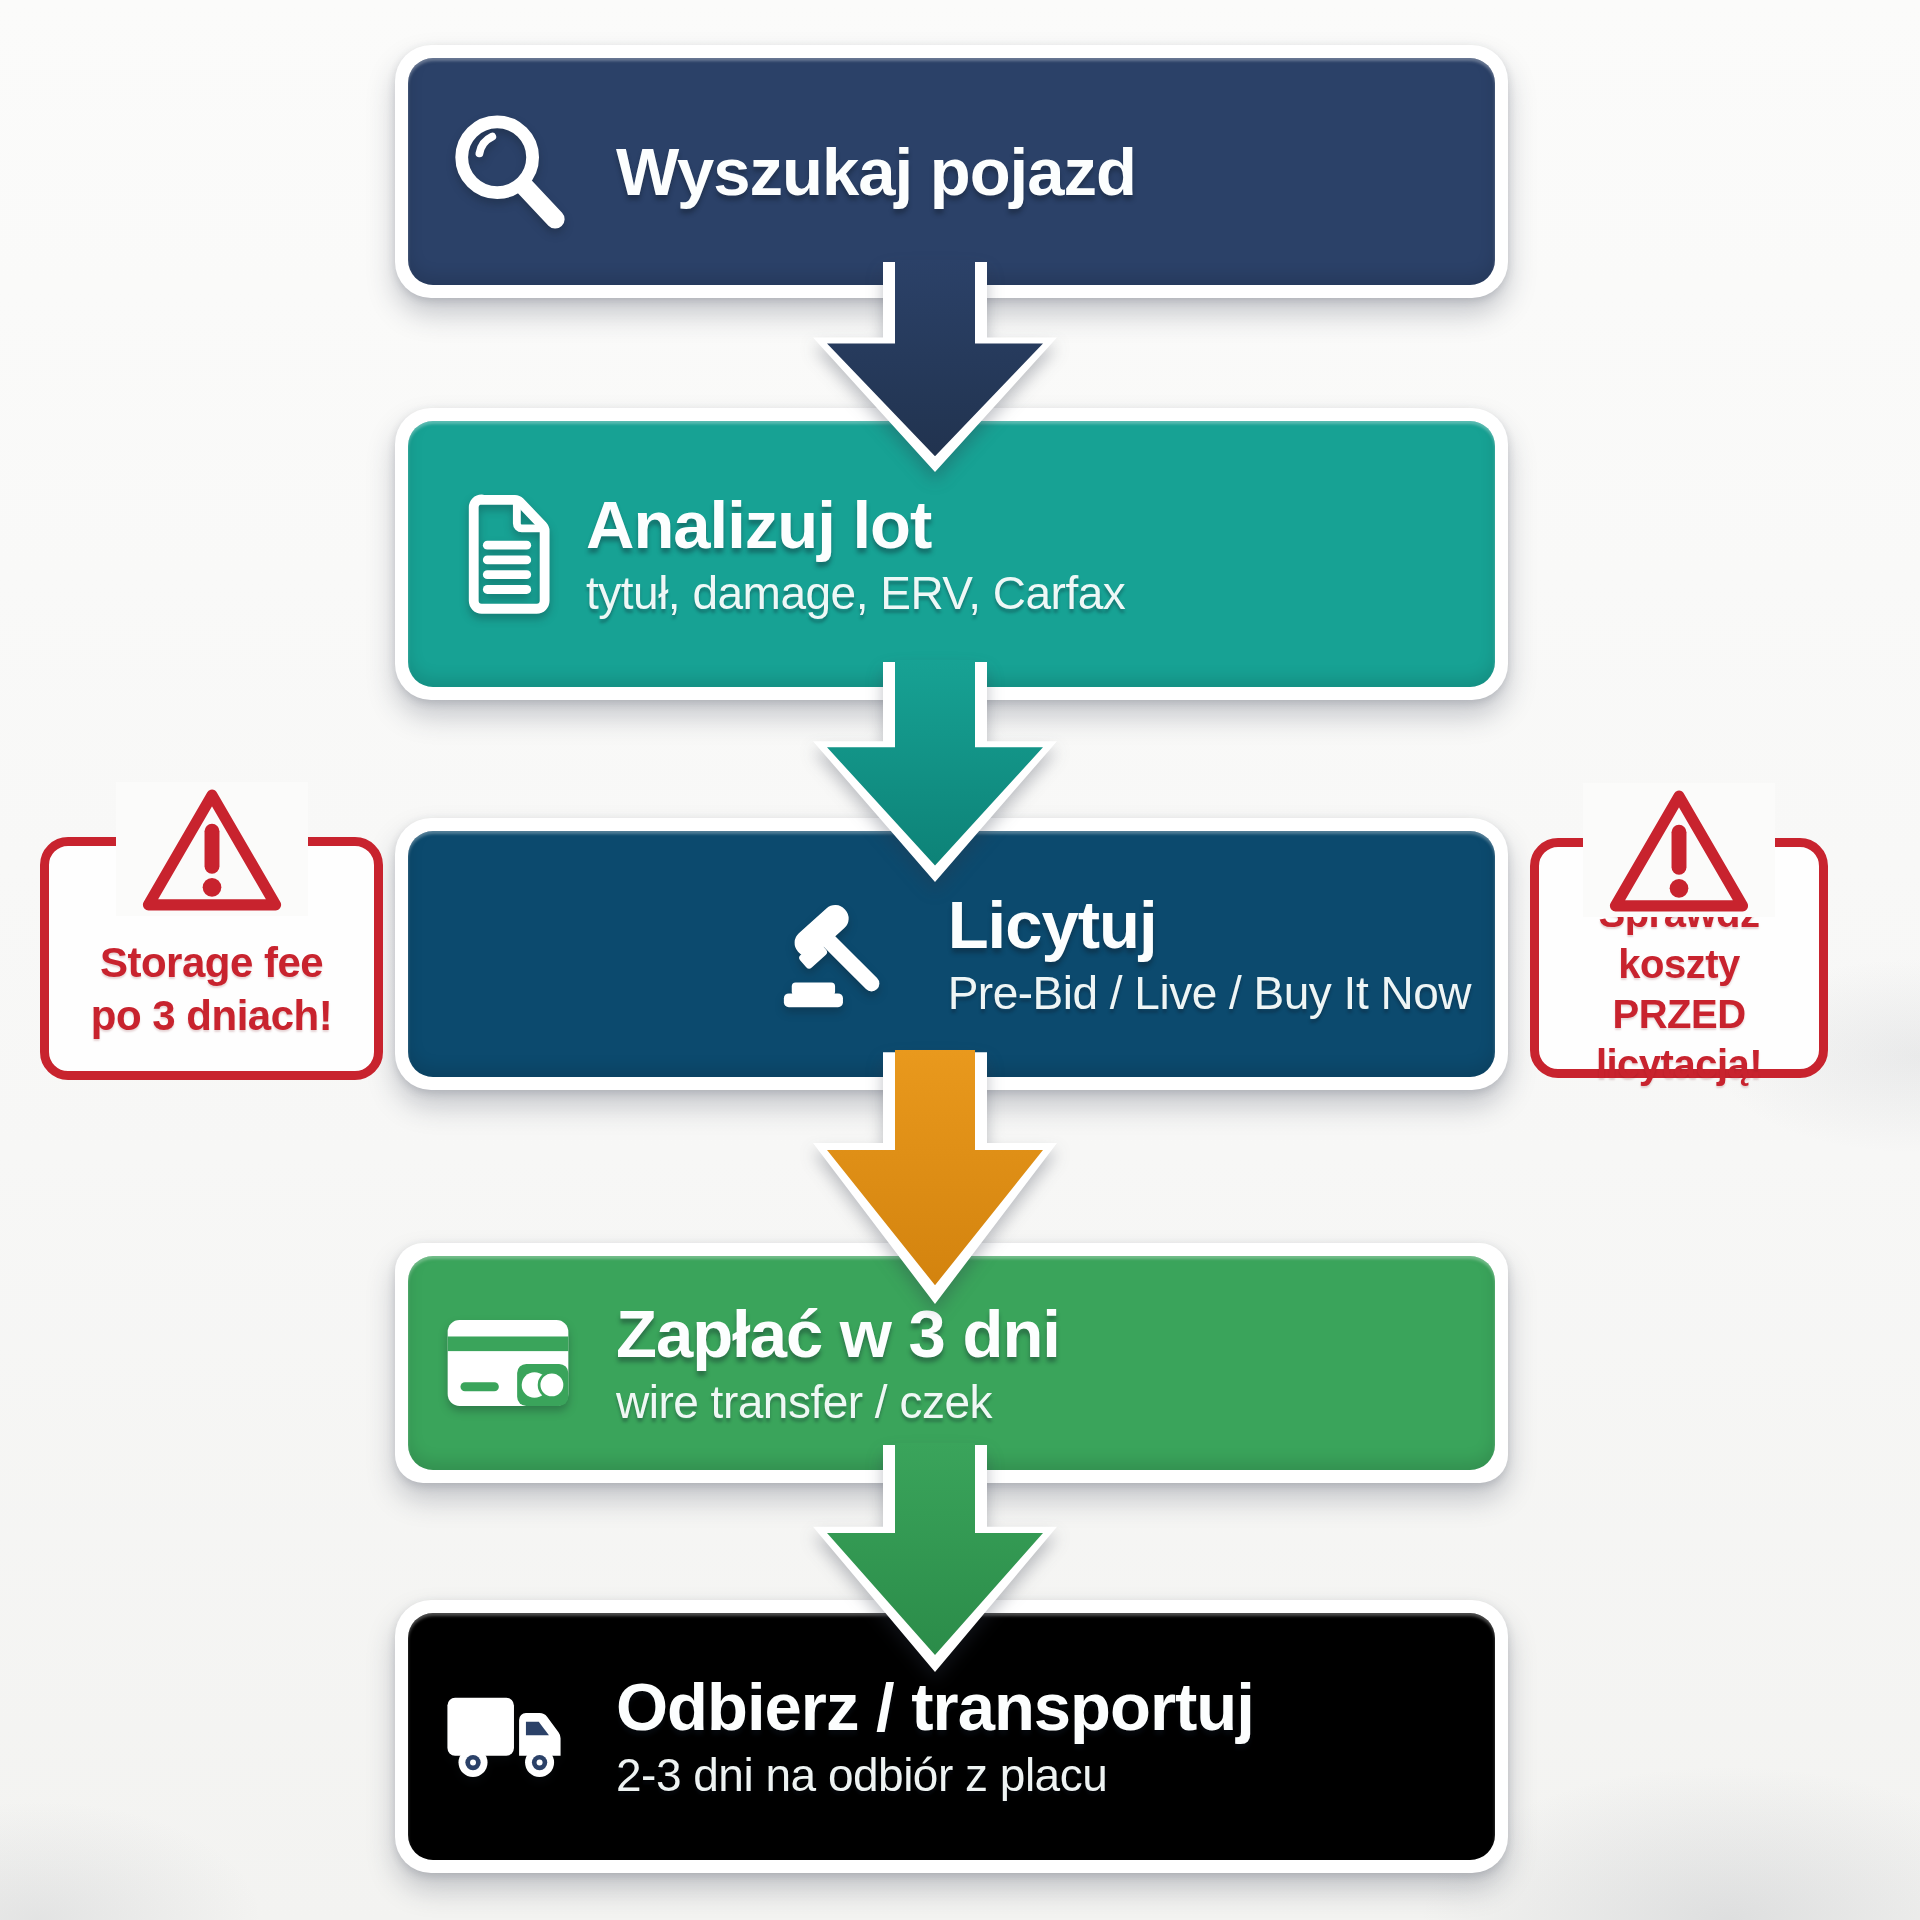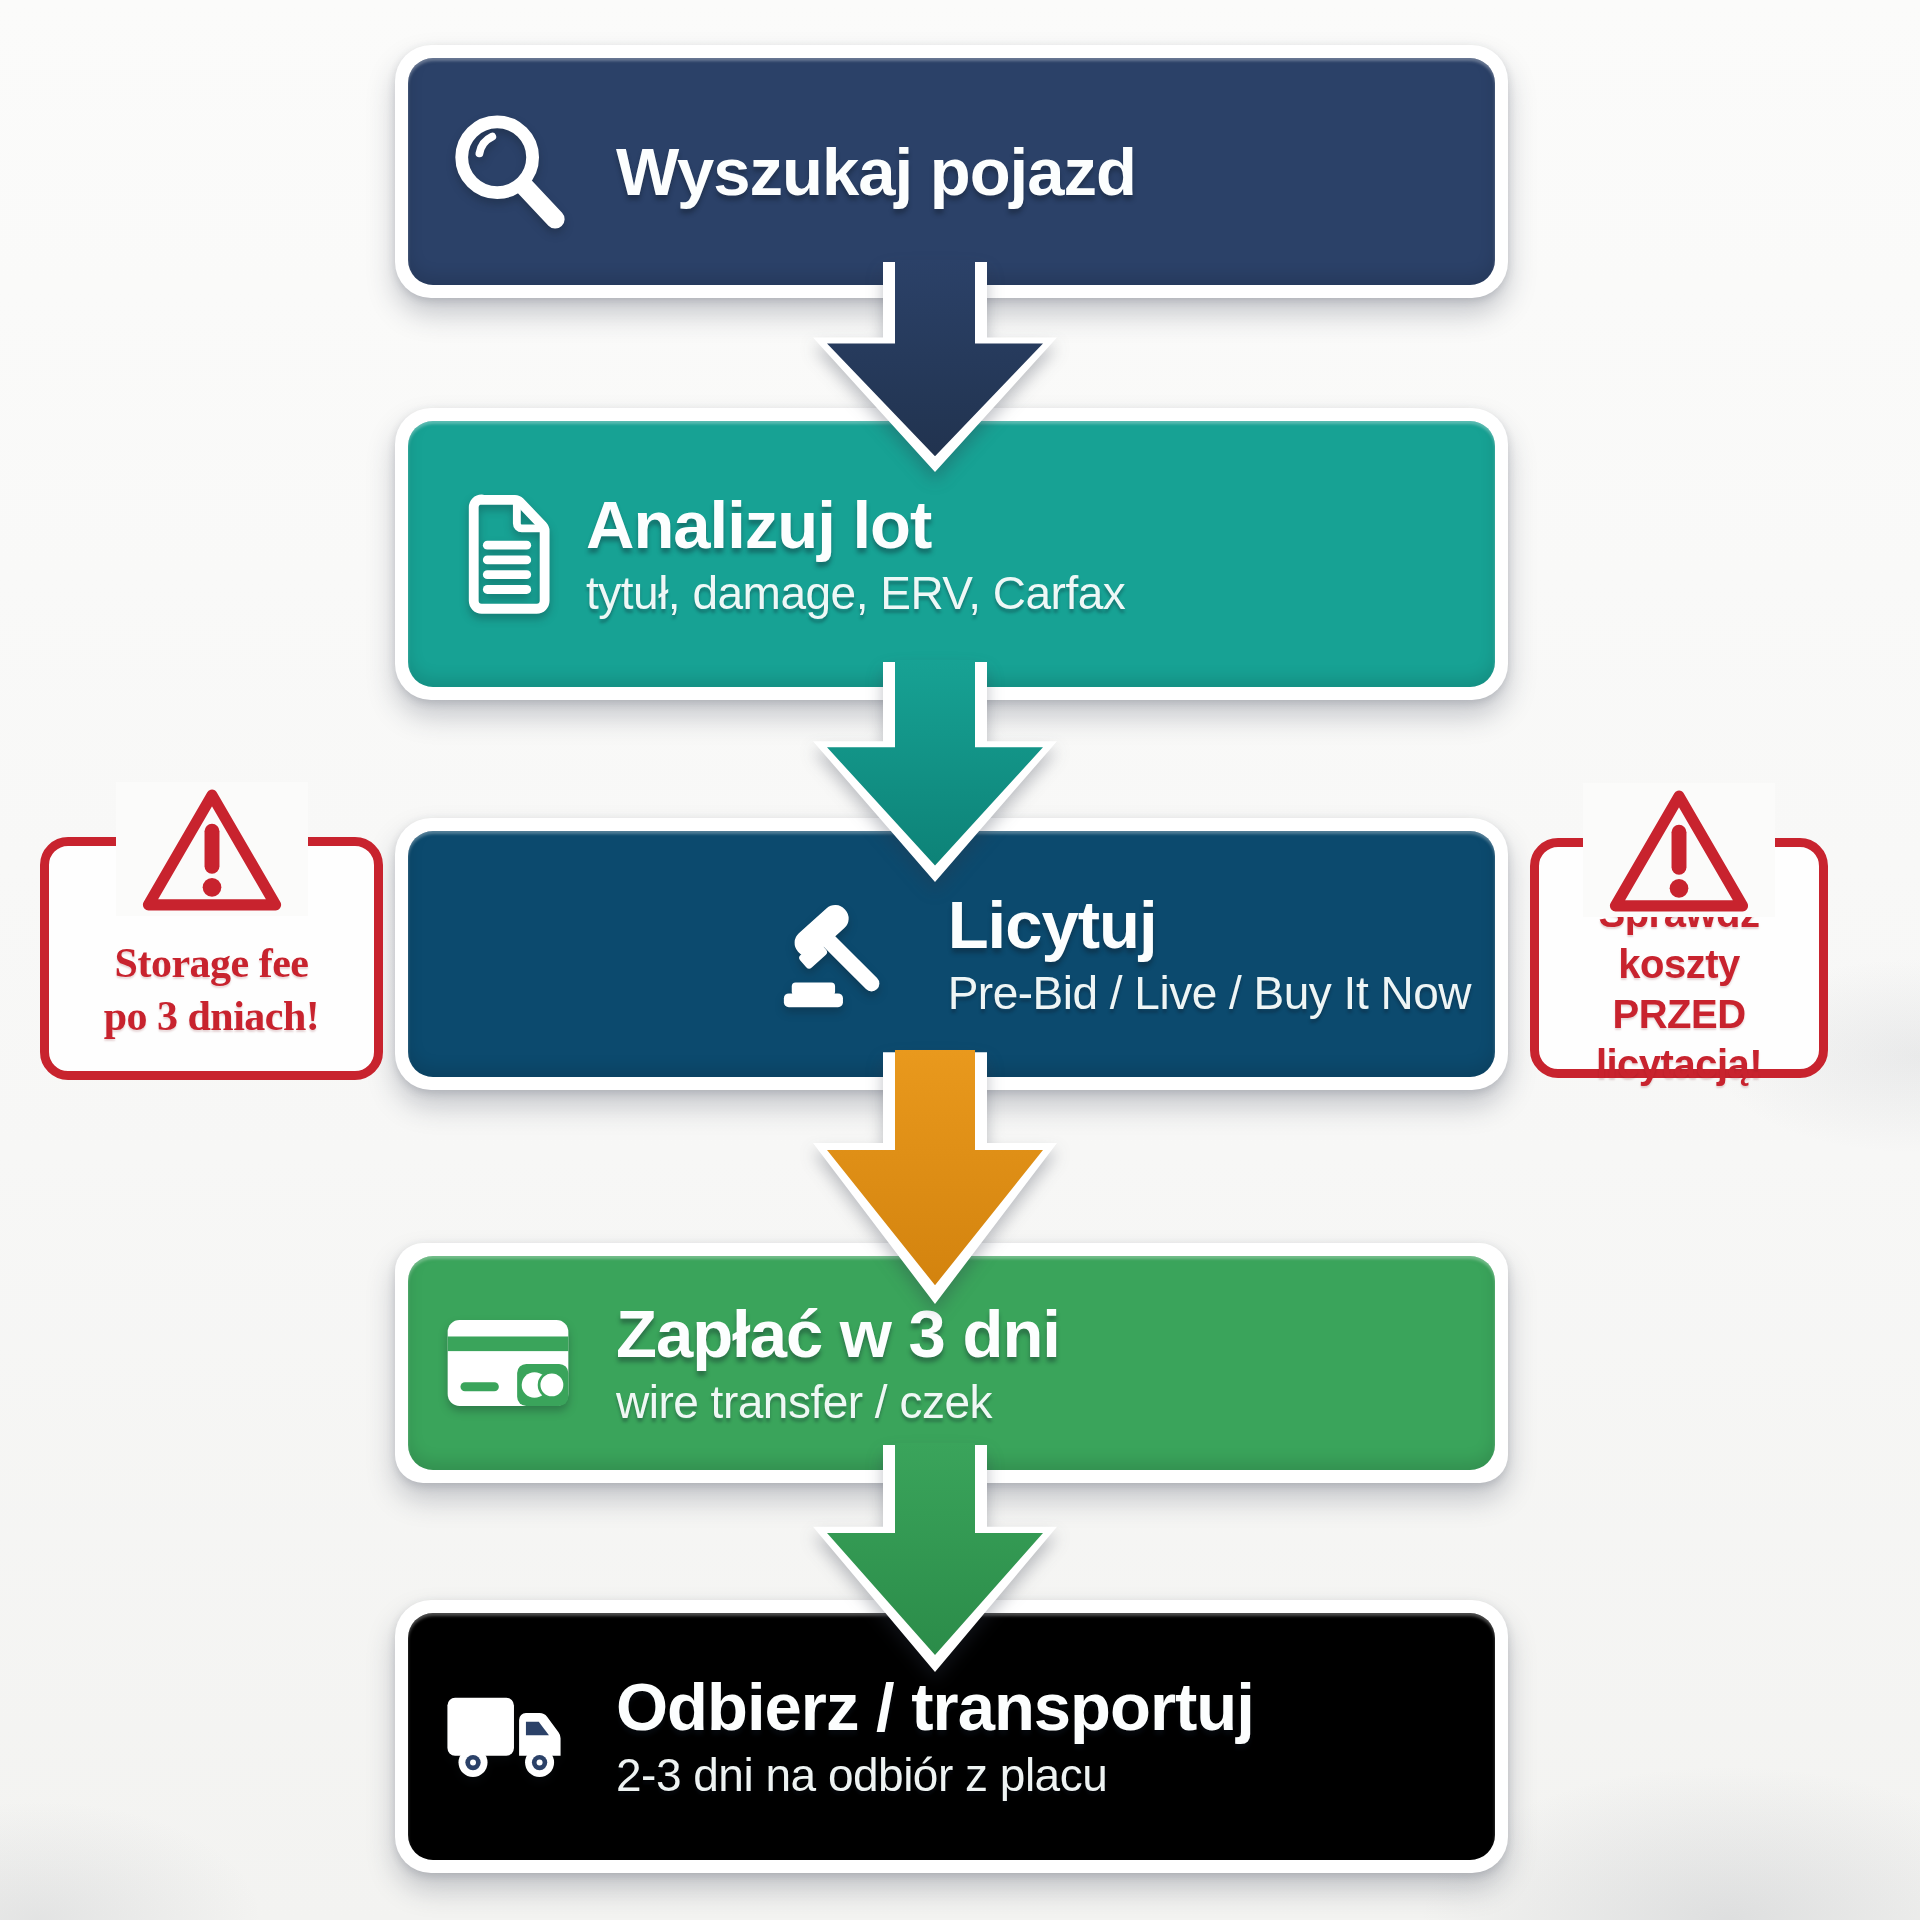--- a/index.html
+++ b/index.html
@@ -200,21 +200,21 @@
           <circle cx="112" cy="92" r="3.5" fill="#ffffff"></circle>
         </svg>
       </div>
       <div class="step-text">
         <div class="step-title">Odbierz / transportuj</div>
         <div class="step-subtitle">2-3 dni na odbiór z placu</div>
       </div>
     </div>
   </div>
 
-  <div class="warn warn-left" style="left: 40px; top: 837px; width: 343px; height: 243px; color: rgb(200, 35, 46); font-family: Liberation Serif, serif;">
+  <div class="warn warn-left" style="left: 40px; top: 837px; width: 343px; height: 243px; color: rgb(200, 35, 46);">
     <div class="warn-tri">
       <svg viewBox="0 0 120 106">
         <path d="M60 9 L111 97 L9 97 Z" fill="none" stroke="currentColor" stroke-width="9" stroke-linejoin="round"></path>
         <line x1="60" y1="38" x2="60" y2="66" stroke="currentColor" stroke-width="12" stroke-linecap="round"></line>
         <circle cx="60" cy="83" r="7.5" fill="currentColor"></circle>
       </svg>
     </div>
     <div class="warn-line">Storage fee</div>
     <div class="warn-line">po 3 dniach!</div>
   </div>

